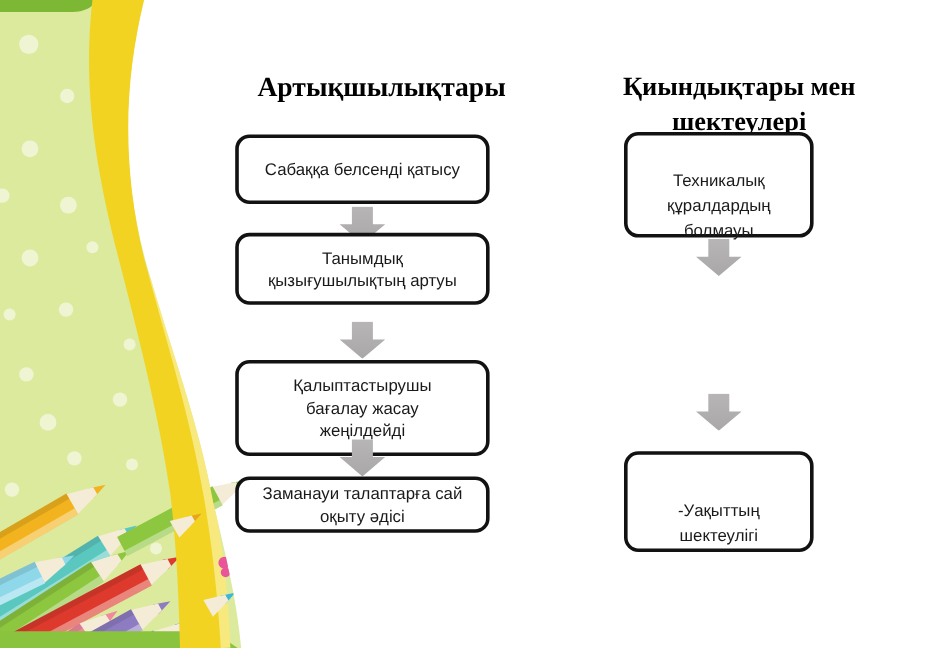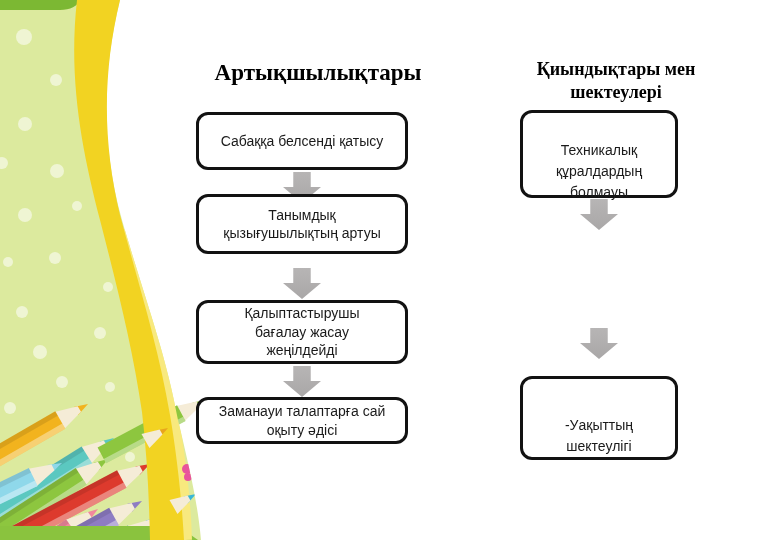--- a/index.html
+++ b/index.html
@@ -9,21 +9,21 @@
     font-family:"Liberation Sans","DejaVu Sans",sans-serif;
   }
   .deco{position:absolute;left:0;top:0;width:780px;height:540px;display:block;}
   .col-title{
     position:absolute;margin:16px;text-align:center;
     font-family:"Liberation Serif","DejaVu Serif",serif;
     font-weight:700;font-size:23px;line-height:1.3;
     color:var(--title-text,#000);white-space:pre-line;
   }
   .t-left{left:180px;top:42px;width:244px;}
-  .t-right{left:478px;top:42px;width:244px;font-size:18px;}
+  .t-right{left:478px;top:42px;width:244px;font-size:22px;}
   .fbox{
     position:absolute;box-sizing:border-box;
     background:var(--box-bg,#fff);
     border:3px solid var(--box-border,#111);
     border-radius:12px;
     display:flex;align-items:center;justify-content:center;
     text-align:center;padding:2px 8px;
   }
   .lbox{left:196px;width:212px;}
   .rbox{left:520px;width:158px;}
@@ -179,21 +179,21 @@
     <span class="ftxt">Сабаққа белсенді қатысу</span>
   </div>
   <div class="arrow l" style="top:172px"></div>
 
   <div class="fbox lbox" style="top:194px;height:60px">
     <span class="ftxt">Танымдық
 қызығушылықтың артуы</span>
   </div>
   <div class="arrow l" style="top:268px"></div>
 
-  <div class="fbox lbox" style="top:300px;height:64px">
+  <div class="fbox lbox" style="top:300px;height:80px">
     <span class="ftxt">Қалыптастырушы
 бағалау жасау
 жеңілдейді</span>
   </div>
   <div class="arrow l" style="top:366px"></div>
 
   <div class="fbox lbox" style="top:397px;height:47px">
     <span class="ftxt">Заманауи талаптарға сай
 оқыту әдісі</span>
   </div>

